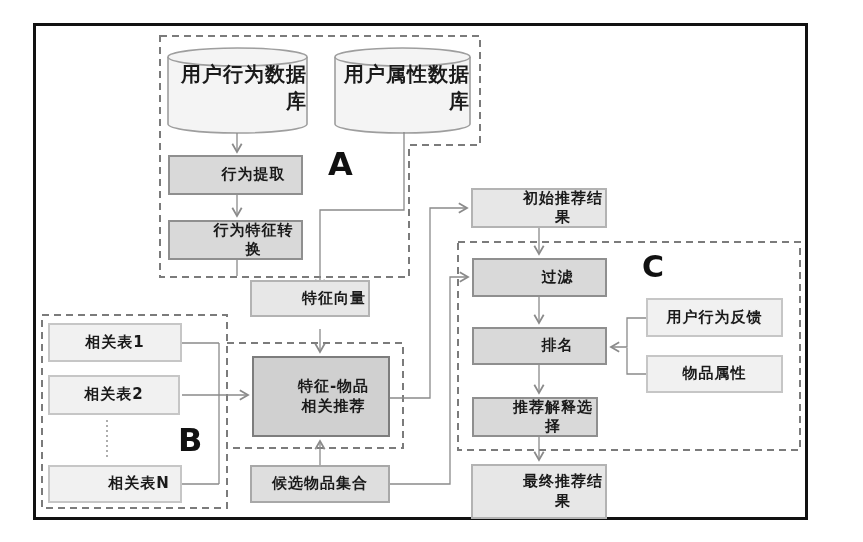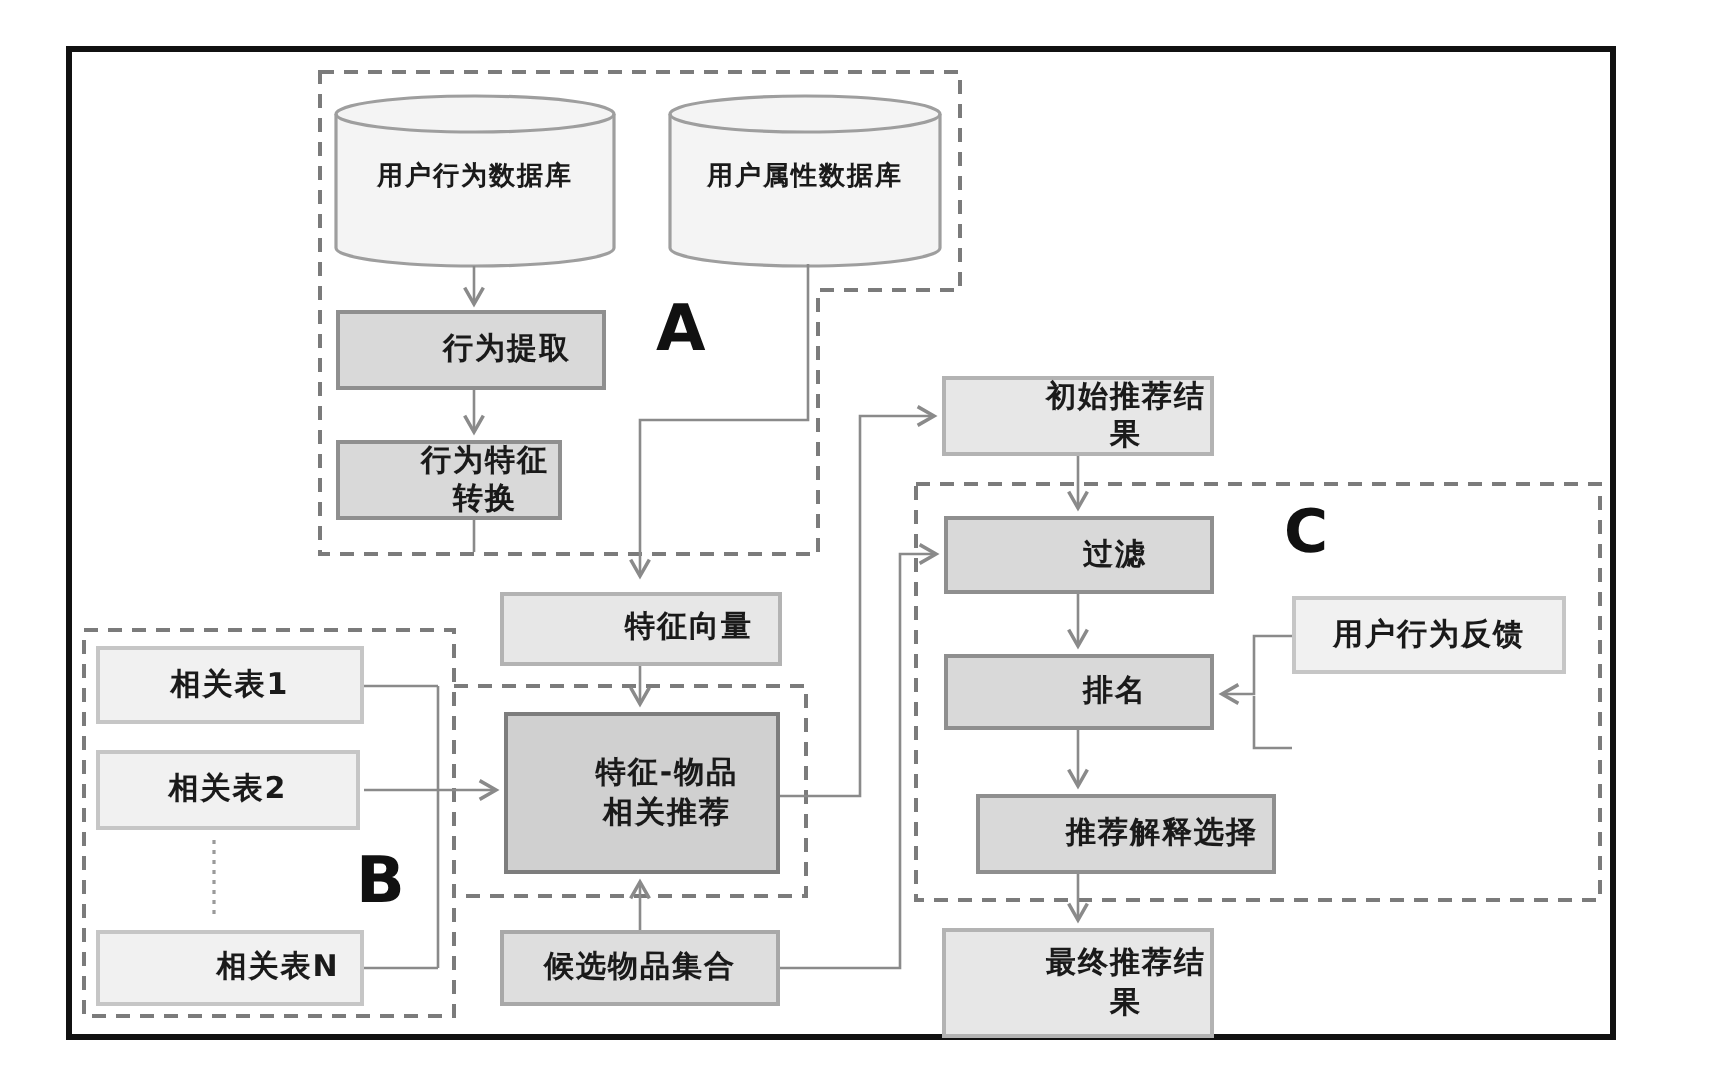--- a/index.html
+++ b/index.html
@@ -32,22 +32,22 @@
   .node{
     position:absolute; display:flex; flex-direction:column; align-items:center; justify-content:center;
     font-weight:bold; font-size:15px; letter-spacing:1px; color:var(--text);
     box-sizing:border-box; text-align:center; z-index:2; line-height:1.3;
   }
   .process{background:var(--process-fill); border:2px solid var(--process-border);padding-left:36px;}
   .result {background:var(--result-fill); border:2px solid var(--result-border);padding-left:48px;}
   .input  {background:var(--input-fill);  border:2px solid var(--input-border);}
   .core   {background:var(--core-fill);   border:2.5px solid var(--core-border);}
   .mid    {background:var(--mid-fill);    border:2px solid var(--mid-border);}
-  .cyl-label{position:absolute; z-index:2; font-weight:bold; font-size:13px; letter-spacing:1px;
-    color:var(--text); display:flex; align-items:center; justify-content:center; text-align:left;}
+  .cyl-label{position:absolute; z-index:2; font-weight:bold; font-size:20px; letter-spacing:1px;
+    color:var(--text); display:flex; align-items:center; justify-content:center; text-align:right;}
   .region-label{position:absolute; z-index:2; font-weight:bold; color:#111; line-height:1;}
 </style>
 </head>
 <body>
 
 <div class="canvas">
 
   <div class="frame"></div>
 
   <svg class="layer" viewBox="0 0 863 542">
@@ -94,36 +94,37 @@
   </svg>
 
   <div class="cyl-label" style="left:168px;top:78px;width:139px;height:20px;">用户行为数据库</div>
   <div class="cyl-label" style="left:335px;top:78px;width:135px;height:20px;">用户属性数据库</div>
 
   <div class="region-label" style="left:328px;top:148px;font-size:32px;">A</div>
   <div class="region-label" style="left:178px;top:424px;font-size:32px;">B</div>
   <div class="region-label" style="left:642px;top:252px;font-size:30px;">C</div>
 
   <div class="node process" style="left:168px;top:155px;width:135px;height:40px;">行为提取</div>
-  <div class="node process" style="left:168px;top:220px;width:113px;height:40px;">行为特征转换</div>
+  <div class="node process" style="left:168px;top:220px;width:135px;height:40px;">行为特征转换</div>
 
-  <div class="node result" style="left:250px;top:296px;width:141px;height:37px;font-family:Liberation Mono, monospace;">特征向量</div>
+  <div class="node result" style="left:250px;top:280px;width:120px;height:37px;">特征向量</div>
 
   <div class="node core" style="left:252px;top:356px;width:138px;height:81px;padding-left:25px;">
     <span>特征-物品</span>
     <span>相关推荐</span>
   </div>
 
   <div class="node mid" style="left:250px;top:465px;width:140px;height:38px;">候选物品集合</div>
 
   <div class="node input" style="left:48px;top:323px;width:134px;height:39px;">相关表1</div>
   <div class="node input" style="left:48px;top:375px;width:132px;height:40px;">相关表2</div>
   <div class="node input" style="left:48px;top:465px;width:134px;height:38px;padding-left:48px;">相关表N</div>
 
   <div class="node result" style="left:471px;top:188px;width:136px;height:40px;">初始推荐结果</div>
   <div class="node process" style="left:472px;top:258px;width:135px;height:39px;">过滤</div>
   <div class="node process" style="left:472px;top:327px;width:135px;height:38px;">排名</div>
-  <div class="node process" style="left:488px;top:397px;width:150px;height:40px;">推荐解释选择</div>
+  <div class="node process" style="left:472px;top:397px;width:126px;height:40px;">推荐解释选择</div>
   <div class="node result" style="left:471px;top:464px;width:136px;height:55px;">最终推荐结果</div>
 
   <div class="node input" style="left:646px;top:298px;width:137px;height:39px;">用户行为反馈</div>
+  <div class="node input" style="left:646px;top:355px;width:137px;height:38px;">物品属性</div>
 
 </div>
 
 </body></html>

